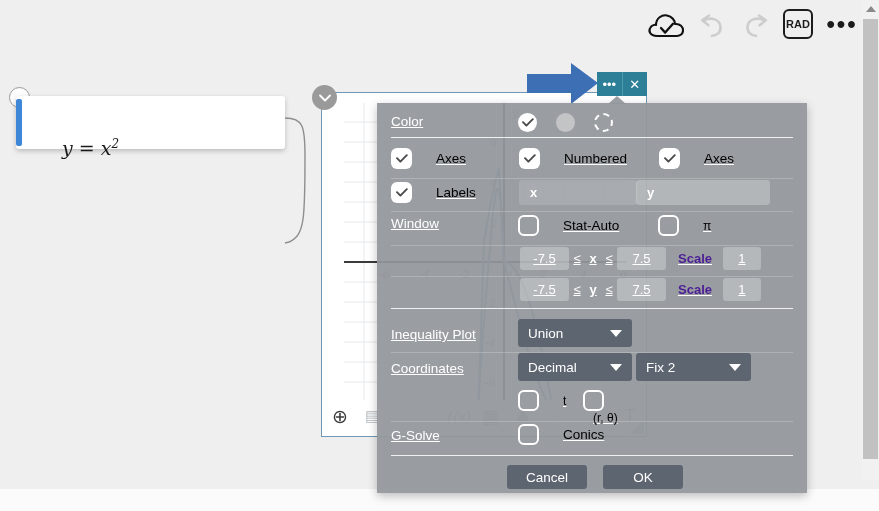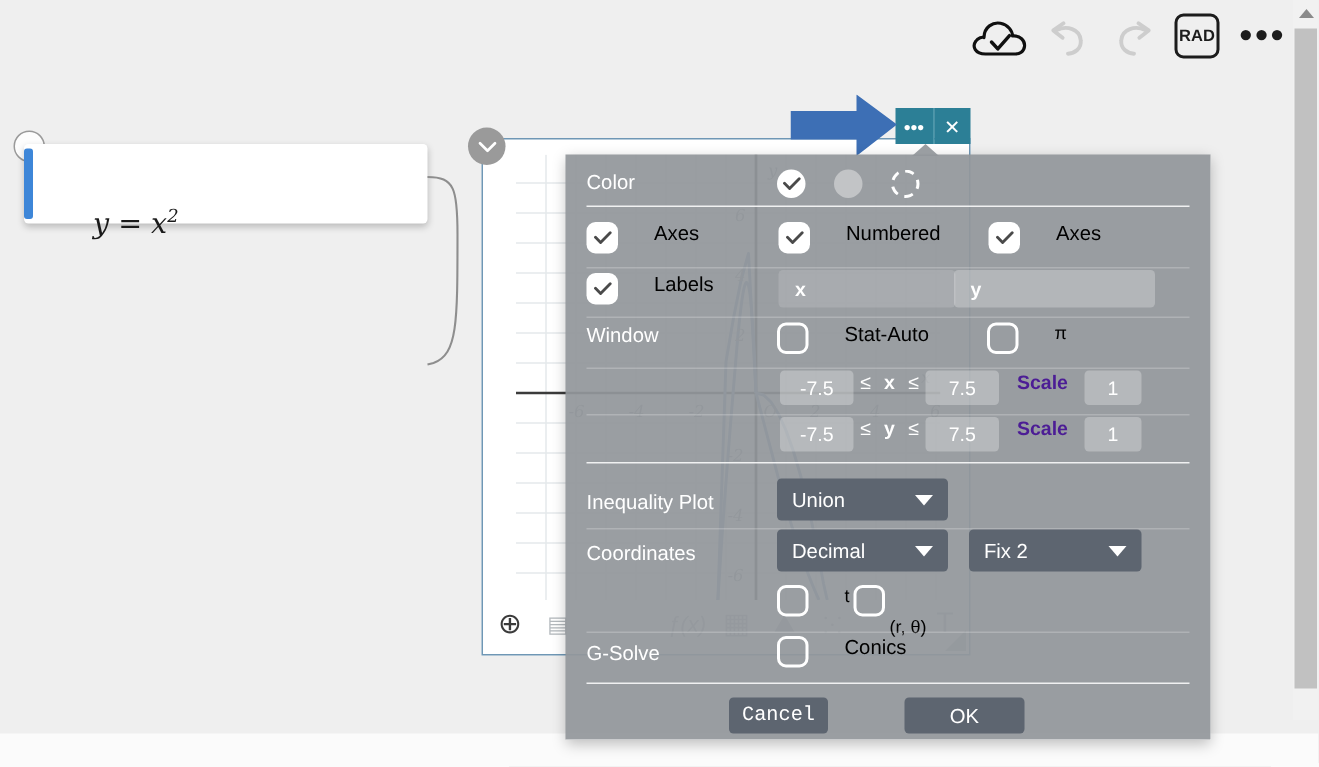--- a/index.html
+++ b/index.html
@@ -88,21 +88,21 @@
     background: rgba(146,151,155,0.93);
     box-shadow: 0 3px 9px rgba(0,0,0,.25);
     color: #ffffff; z-index: 10;
   }
   .dialog-caret {
     position: absolute; left: 608px; top: 96px; z-index: 11;
     width: 0; height: 0;
     border-left: 9px solid transparent; border-right: 9px solid transparent;
     border-bottom: 8px solid rgba(146,151,155,0.93);
   }
-  .row { position: absolute; display: flex; align-items: flex-start; }
+  .row { position: absolute; display: flex; align-items: center; text-decoration: underline; }
   .row-label { font-size: 13.5px; color: #fff; }
   .hr { position: absolute; left: 14px; width: 402px; height: 1px; background: rgba(255,255,255,.85); }
   .hr-faint { position: absolute; left: 14px; width: 402px; height: 1px; background: rgba(255,255,255,.22); }
 
   .chk {
     width: 21px; height: 21px; border-radius: 6px;
     display: inline-flex; align-items: center; justify-content: center;
     flex: none;
   }
   .chk.on  { background: #ffffff; }
@@ -378,21 +378,21 @@
     </div>
     <div class="hr-faint" style="top:249px;"></div>
 
     <div class="row" style="left:14px; top:258px;">
       <span class="row-label">Coordinates</span>
     </div>
     <div class="dd" style="position:absolute; left:141px; top:250px; width:114px;">
       <span>Decimal</span>
       <span class="caret"></span>
     </div>
-    <div class="dd" style="position:absolute; left:269px; top:250px; width:115px;text-align:center;">
+    <div class="dd" style="position:absolute; left:259px; top:250px; width:115px;text-align:center;">
       <span>Fix 2</span>
       <span class="caret"></span>
     </div>
 
     <div class="row" style="left:141px; top:287px;">
       <span class="chk off"></span>
       <span class="chk-label" style="font-size:12px">t</span>
     </div>
     <div class="row" style="left:192px; top:287px;flex-direction:column;">
       <span class="chk off"></span>
@@ -402,18 +402,18 @@
 
     <div class="row" style="left:14px; top:325px;">
       <span class="row-label">G-Solve</span>
     </div>
     <div class="row" style="left:141px; top:321px;">
       <span class="chk off"></span>
       <span class="chk-label">Conics</span>
     </div>
     <div class="hr" style="top:352px;"></div>
 
-    <div class="dlg-btn" style="position:absolute; left:109px; top:362px; width:66px;font-family:Liberation Mono, monospace;">Cancel</div>
+    <div class="dlg-btn" style="position:absolute; left:130px; top:362px; width:80px;">Cancel</div>
     <div class="dlg-btn" style="position:absolute; left:226px; top:362px; width:80px;">OK</div>
   </div>
 
   <div class="bottom-strip"></div>
 </div>
 
 </body></html>

